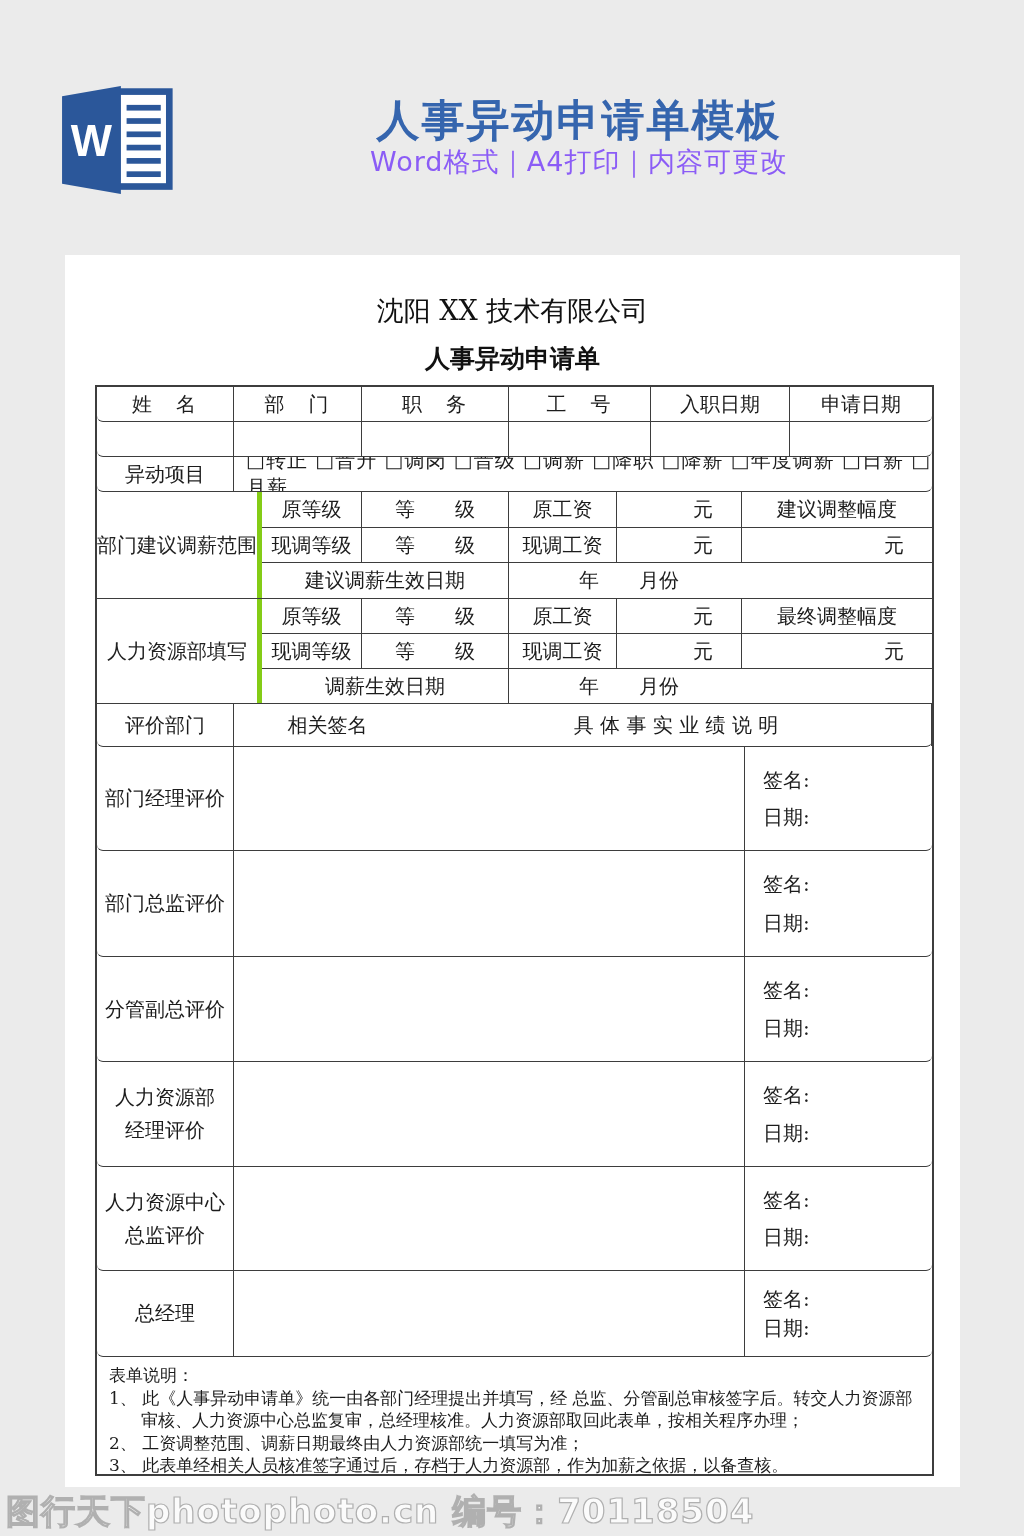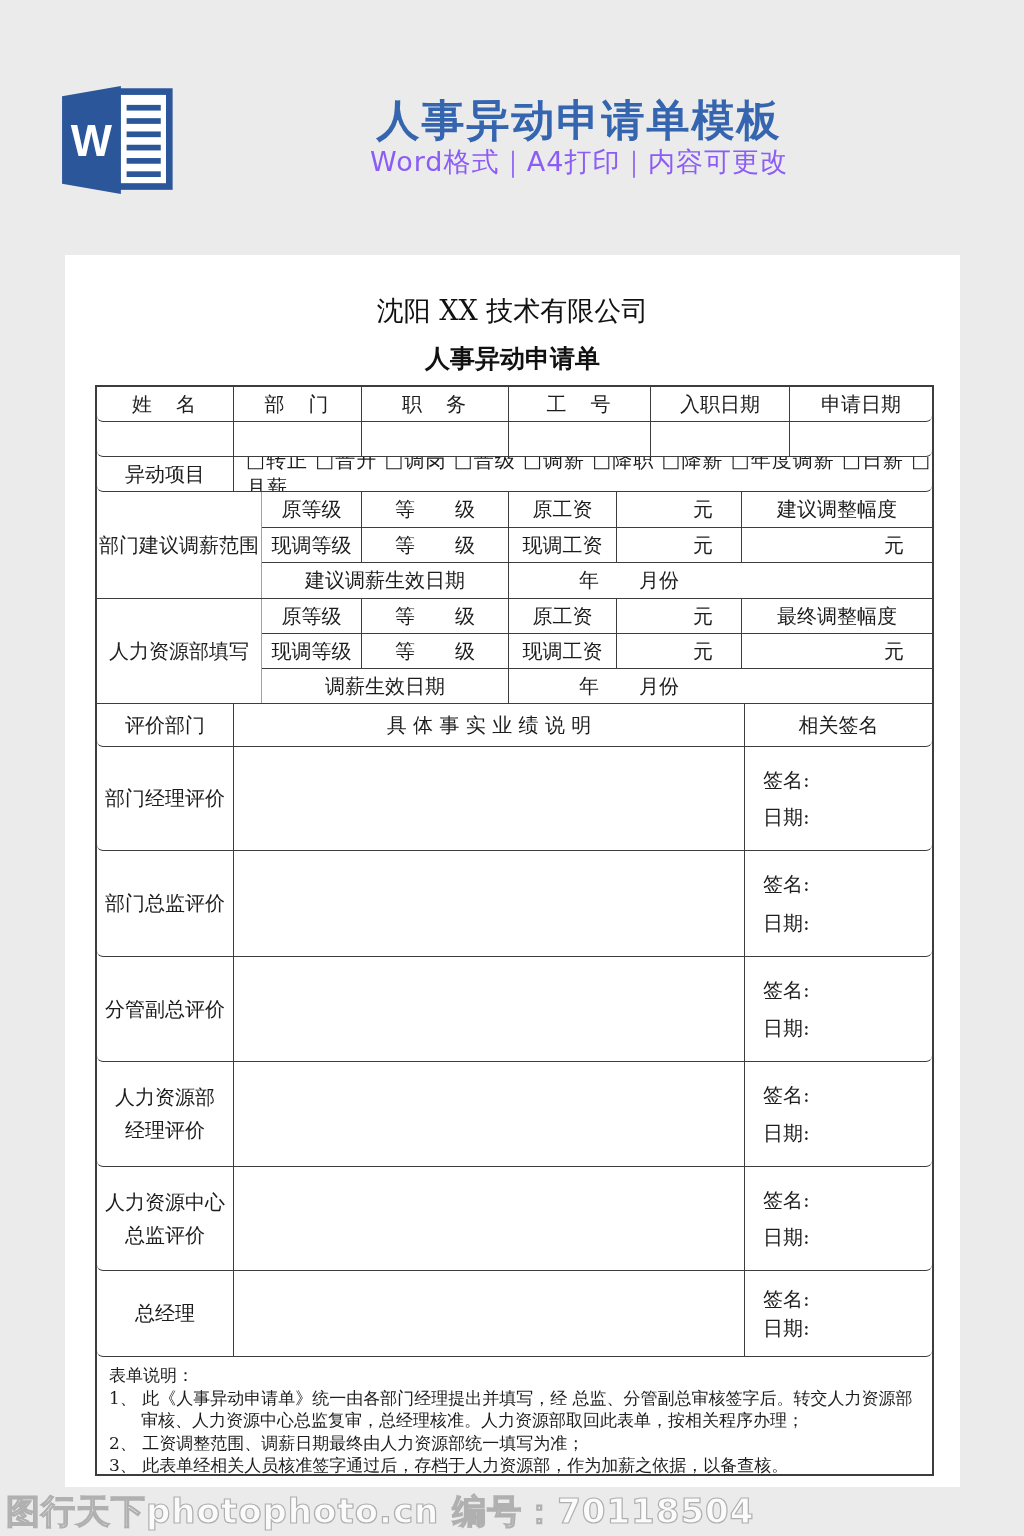--- a/index.html
+++ b/index.html
@@ -28,21 +28,21 @@
   .cell{box-sizing:border-box;border-right:1px solid #3d3d3d;display:flex;align-items:center;
         justify-content:center;font-size:20px;color:#1c1c1c;overflow:hidden;}
   .cell.end{border-right:none;}
   .h35{height:35px}.h43{height:43px}.h104{height:104px}.h105{height:105px}.h106{height:106px}.h86{height:86px}
   .w137{width:137px}.w128{width:128px}.w147{width:147px}.w142{width:142px}.w139{width:139px}
   .w698{width:698px}.w511{width:511px}.w187{width:187px}
   .sp{letter-spacing:2px;}
 
   
   .sec{display:flex;box-sizing:border-box;border-bottom:1px solid #3d3d3d;}
-  .sec-label{box-sizing:border-box;width:165px;border-right:1px solid #84cc16;display:flex;
+  .sec-label{box-sizing:border-box;width:165px;border-right:5px solid #84cc16;display:flex;
              align-items:center;justify-content:center;font-size:20px;}
   .sec-body{box-sizing:border-box;width:670px;display:flex;flex-direction:column;}
   .srow{display:flex;box-sizing:border-box;border-bottom:1px solid #3d3d3d;}
   .srow.slast{border-bottom:none;font-family:Liberation Serif, serif;}
   .sw100{width:100px}.sw147{width:147px}.sw108{width:108px}.sw125{width:125px}.sw190{width:190px}
   .sw247{width:247px}.sw423{width:423px}
   .sh36{height:36px}.sh35{height:35px}.sh34{height:34px}
   .yuan{justify-content:flex-end;padding-right:28px;}
   .ym{justify-content:flex-start;padding-left:70px;}
   .opts{justify-content:flex-start;padding-left:12px;letter-spacing:1px;font-size:20px;}
@@ -159,22 +159,22 @@
           </div>
           <div class="srow sh34 slast">
             <div class="cell sw247">调薪生效日期</div>
             <div class="cell sw423 end ym">年　　月份</div>
           </div>
         </div>
       </div>
 
       <div class="row h43">
         <div class="cell w137">评价部门</div>
+        <div class="cell w187 end">相关签名</div>
         <div class="cell w511">具 体 事 实 业 绩 说 明</div>
-        <div class="cell w187 end">相关签名</div>
       </div>
 
       <div class="row h104">
         <div class="cell w137 eval-label">
             <span>部门经理评价</span>
             <span></span>
           </div>
         <div class="cell w511"></div>
         <div class="cell w187 end sig">
           <div>签名:</div>

